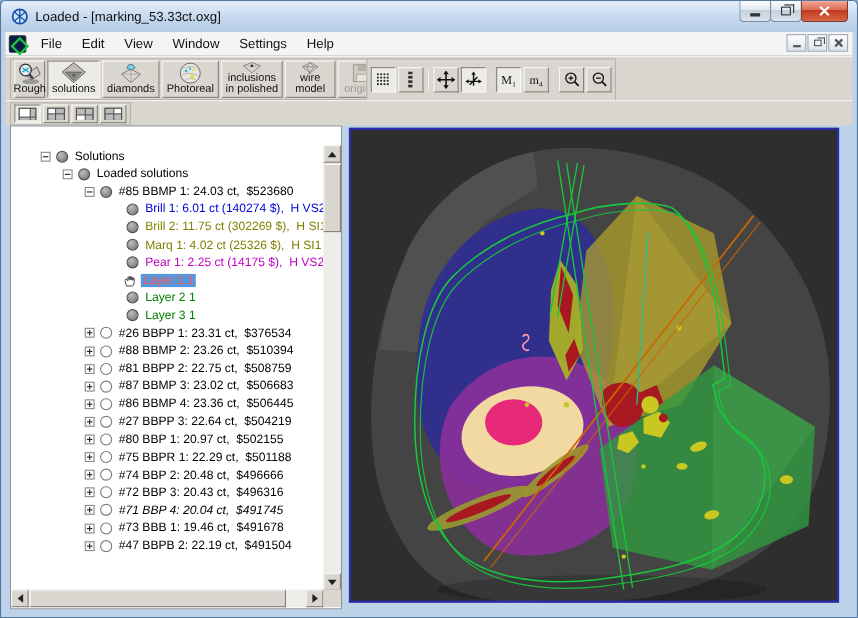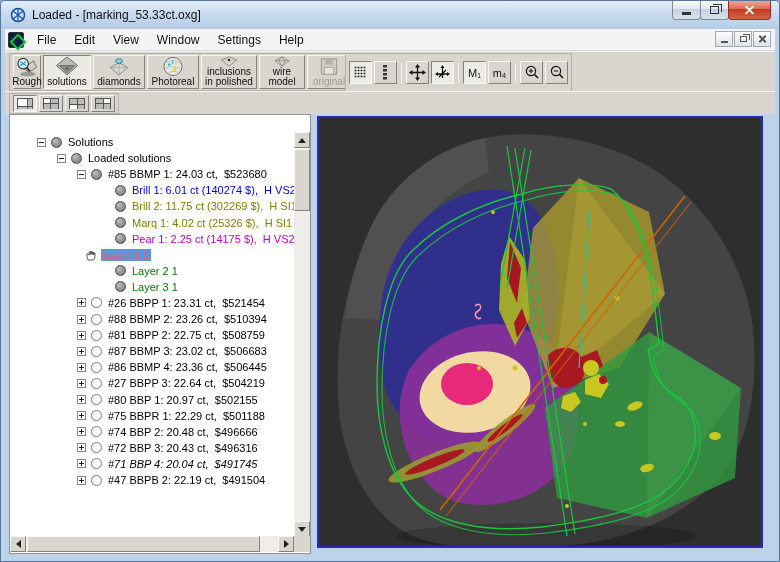--- a/index.html
+++ b/index.html
@@ -51,21 +51,21 @@
     border:1px solid #b5b2aa; background:#d9d6cf; padding:0 2px; }
   .g-main { left:4px; }
   .tbtn { width:48px; height:34px; display:flex; flex-direction:column; align-items:center;
     justify-content:flex-end; padding-bottom:1px; border:1px solid; border-color:#f8f7f4 #85827c #85827c #f8f7f4;
     background:#d9d6cf; margin:0 1px; }
   .tbtn.pressed { border-color:#85827c #f8f7f4 #f8f7f4 #85827c; background:#eceae5; }
   .tbtn.disabled .tlbl { color:#9c9a94; }
   .tlbl { font-size:10px; color:#111; line-height:10px; }
   .ticon { display:block; }
 
-  .g-view { left:340px; height:39px; top:1px; }
+  .g-view { left:328px; height:39px; top:1px;font-family:Liberation Serif, serif; }
   .vbtn { width:23px; height:23px; margin:0 1px; display:flex; align-items:center; justify-content:center;
     border:1px solid; border-color:#f8f7f4 #85827c #85827c #f8f7f4; background:#d9d6cf;
     font-size:11px; color:#111; }
   .vbtn.pressed { border-color:#85827c #f8f7f4 #f8f7f4 #85827c; background:#ecebe6; }
   .vsep { width:1px; height:20px; background:#a7a49d; border-right:1px solid #f2f1ee; margin:0 3px; }
 
   .toolrow2 { position:absolute; left:4px; right:4px; top:90px; height:23px; background:#d9d6cf;
     border-top:1px solid #f5f4f1; }
   .g-layout { left:4px; top:1px; height:21px; }
   .lbtn { width:24px; height:17px; margin:0 1px; border:1px solid; border-color:#f8f7f4 #85827c #85827c #f8f7f4;
@@ -363,38 +363,38 @@
           <span class="tl" style="color: rgb(128, 128, 0);">Brill 2: 11.75 ct (302269 $),  H SI1</span>
         </div>
       <div class="trow lvc">
           <span class="circ filled"></span>
           <span class="tl" style="color: rgb(128, 128, 0);">Marq 1: 4.02 ct (25326 $),  H SI1</span>
         </div>
       <div class="trow lvc">
           <span class="circ filled"></span>
           <span class="tl" style="color: rgb(192, 0, 192);">Pear 1: 2.25 ct (14175 $),  H VS2</span>
         </div>
-      <div class="trow" style="padding-left:73px">
+      <div class="trow" style="padding-left:100px">
         <svg class="handic" width="13" height="13" viewBox="0 0 13 13">
           <path d="M4,12 L9.5,12 C10.6,11 11,9.5 11,8 L11,5 L10,5 L10,6.6 L9.4,6.6 L9.4,4 L8.4,4 L8.4,6.3 L7.8,6.3 L7.8,3.4 L6.8,3.4 L6.8,6.3 L6.2,6.3 L6.2,4 L5.2,4 L5.2,7.2 L4,5.9 L2.9,5.9 C2.6,7.1 3,9 4,12 Z" fill="#fff" stroke="#333" stroke-width="0.8"></path>
         </svg>
         <span class="tl sel" style="color: rgb(255, 90, 90);">Layer 1 1</span>
       </div>
       <div class="trow lvc">
           <span class="circ filled"></span>
           <span class="tl" style="color: rgb(0, 128, 0);">Layer 2 1</span>
         </div>
       <div class="trow lvc">
           <span class="circ filled"></span>
           <span class="tl" style="color: rgb(0, 128, 0);">Layer 3 1</span>
         </div>
       <div class="trow lv3">
           <span class="exp plus"></span>
           <span class="circ empty"></span>
-          <span class="tl" style="color: rgb(0, 0, 0);">#26 BBPP 1: 23.31 ct,  $521454</span>
+          <span class="tl" style="color: rgb(0, 0, 0);">#26 BBPP 1: 23.31 ct,  $376534</span>
         </div>
       <div class="trow lv3">
           <span class="exp plus"></span>
           <span class="circ empty"></span>
           <span class="tl" style="color: rgb(0, 0, 0); text-align: right;">#88 BBMP 2: 23.26 ct,  $510394</span>
         </div>
       <div class="trow lv3">
           <span class="exp plus"></span>
           <span class="circ empty"></span>
           <span class="tl" style="color: rgb(0, 0, 0);">#81 BBPP 2: 22.75 ct,  $508759</span>
@@ -431,20 +431,25 @@
         </div>
       <div class="trow lv3">
           <span class="exp plus"></span>
           <span class="circ empty"></span>
           <span class="tl" style="color: rgb(0, 0, 0);">#72 BBP 3: 20.43 ct,  $496316</span>
         </div>
       <div class="trow lv3">
           <span class="exp plus"></span>
           <span class="circ empty"></span>
           <span class="tl" style="color: rgb(0, 0, 0); font-style: italic;">#71 BBP 4: 20.04 ct,  $491745</span>
+        </div>
+      <div class="trow lv3">
+          <span class="exp plus"></span>
+          <span class="circ empty"></span>
+          <span class="tl" style="color: rgb(0, 0, 0);">#73 BBB 1: 19.46 ct,  $491678</span>
         </div>
       <div class="trow lv3">
           <span class="exp plus"></span>
           <span class="circ empty"></span>
           <span class="tl" style="color: rgb(0, 0, 0);">#47 BBPB 2: 22.19 ct,  $491504</span>
         </div>
     </div>
 
     <div class="sb-track vscroll">
       <div class="sb-btn" style="top:0">

